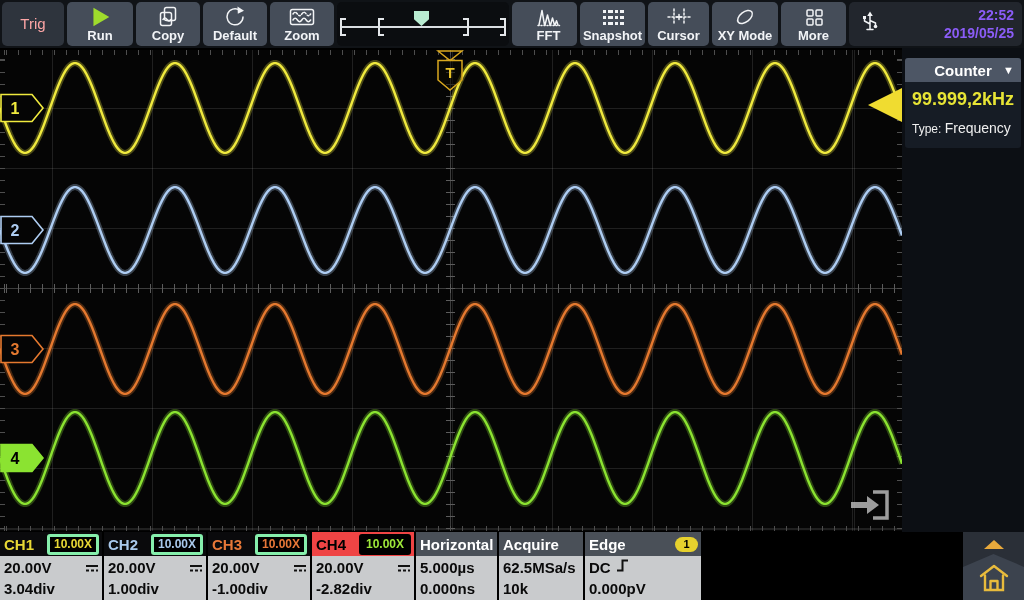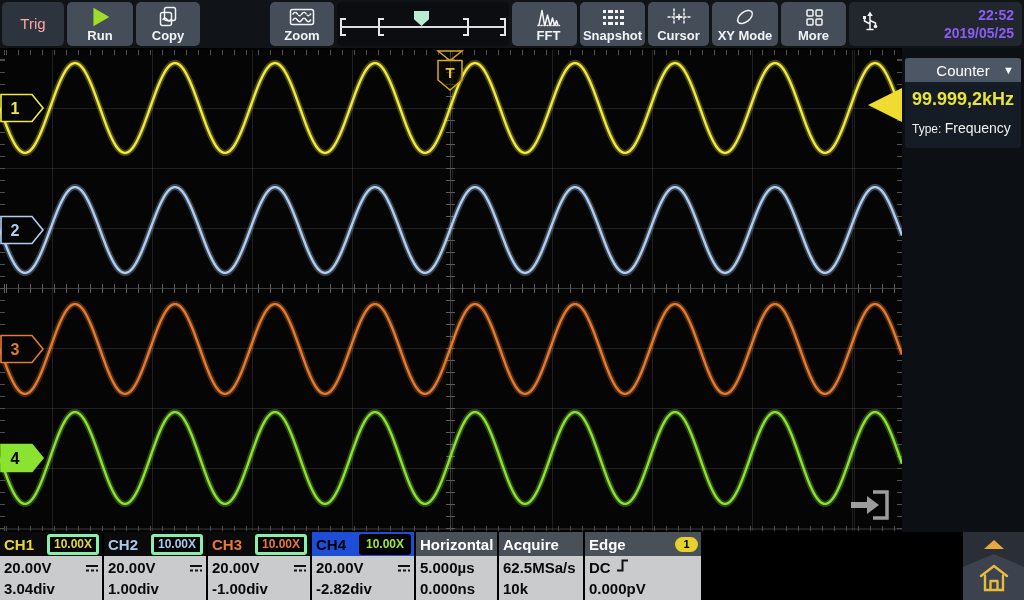--- a/index.html
+++ b/index.html
@@ -65,21 +65,21 @@
   .chmark{position:absolute;left:0;}
   #tmark-tri{position:absolute;left:436px;top:0;}
   #tmark-shield{position:absolute;left:436px;top:9px;}
   #trig-arrow{position:absolute;left:868px;top:38px;width:0;height:0;
       border-top:17px solid transparent;border-bottom:17px solid transparent;border-right:34px solid #f0dc30;}
   #page-icon{position:absolute;left:845px;top:438px;opacity:.8;}
 
   
   #sidebar{position:absolute;left:902px;top:0;width:122px;height:484px;background:#0c0f14;}
   #counter{position:absolute;left:3px;top:10px;width:116px;height:90px;background:#161c25;border-radius:3px;overflow:hidden;}
-  #counter-hdr{position:relative;height:24px;background:#4d5665;color:#fff;font-size:15px;font-weight:400;
+  #counter-hdr{position:relative;height:24px;background:#4d5665;color:#fff;font-size:15px;font-weight:700;
       display:flex;align-items:center;justify-content:center;cursor:pointer;}
   #counter-hdr .dd{position:absolute;right:7px;font-size:11px;color:#fff;}
   #counter-val{margin-top:7px;text-align:center;color:#e8e535;font-size:18px;font-weight:700;}
   #counter-type{margin:10px 0 0 7px;color:#f0f0f0;font-size:12px;}
   #counter-type .tv{font-size:14px;}
 
   
   #bottombar{position:absolute;left:0;top:532px;width:1024px;height:68px;background:#000;}
   .panel{position:absolute;top:0;height:68px;}
   .phdr{height:24px;background:#0a0a0c;display:flex;align-items:center;justify-content:space-between;
@@ -125,20 +125,29 @@
       <div class="ticon">
         <svg width="22" height="22" viewBox="0 0 22 22">
           <rect class="st" x="7.5" y="1.5" width="11" height="13" rx="2"></rect>
           <rect class="st" x="3.5" y="6.5" width="11" height="13" rx="2"></rect>
           <path class="st" d="M6,13.5 q2,-3 4,0 q2,3 4,0" stroke-width="1.2"></path>
         </svg>
       </div>
       <div class="tlabel">Copy</div>
     </div>
 
+    <div class="tbtn" id="btn-default">
+      <div class="ticon">
+        <svg width="22" height="22" viewBox="0 0 22 22">
+          <path class="st" d="M15.5,4.2 A8,8 0 1 0 19,11" stroke-width="1.7"></path>
+          <polygon class="fl" points="13.5,0.5 20,4.8 13.8,7.8"></polygon>
+        </svg>
+      </div>
+      <div class="tlabel">Default</div>
+    </div>
 
     <div class="tbtn" id="btn-zoom">
       <div class="ticon">
         <svg width="26" height="22" viewBox="0 0 26 22">
           <rect class="st" x="1.5" y="3.5" width="23" height="15" rx="2" stroke-width="1.2"></rect>
           <path class="st" d="M4,8 q2.2,-3.4 4.4,0 q2.2,3.4 4.4,0 q2.2,-3.4 4.4,0 q2.2,3.4 4.4,0" stroke-width="1" stroke-dasharray="2 1.6"></path>
           <path class="st" d="M4,14 q2.2,-3.4 4.4,0 q2.2,3.4 4.4,0 q2.2,-3.4 4.4,0 q2.2,3.4 4.4,0" stroke-width="1"></path>
         </svg>
       </div>
       <div class="tlabel">Zoom</div>
@@ -356,21 +365,21 @@
                 <path d="M1,7.5 H13" stroke="#111" stroke-width="2" stroke-dasharray="3 2"></path>
               </svg></span>
           </div>
         <div class="row">
             <span>-1.00div</span>
           </div>
       </div>
     </div>
 
     <div class="panel chpanel" id="p-ch4">
-      <div class="phdr" style="background: #1d4ed8; text-align: center;">
+      <div class="phdr" style="background: #ef4444; text-align: center;">
         <span class="chname" style="color: rgb(0, 0, 0);">CH4</span>
         <span class="probe-badge" style="color: rgb(159, 232, 58); border-color: rgb(0, 0, 0);">10.00X</span>
       </div>
       <div class="pvals">
         <div class="row">
             <span>20.00V</span>
           <span><svg width="14" height="10" viewBox="0 0 14 10">
                 <path d="M1,3 H13" stroke="#111" stroke-width="2"></path>
                 <path d="M1,7.5 H13" stroke="#111" stroke-width="2" stroke-dasharray="3 2"></path>
               </svg></span>

